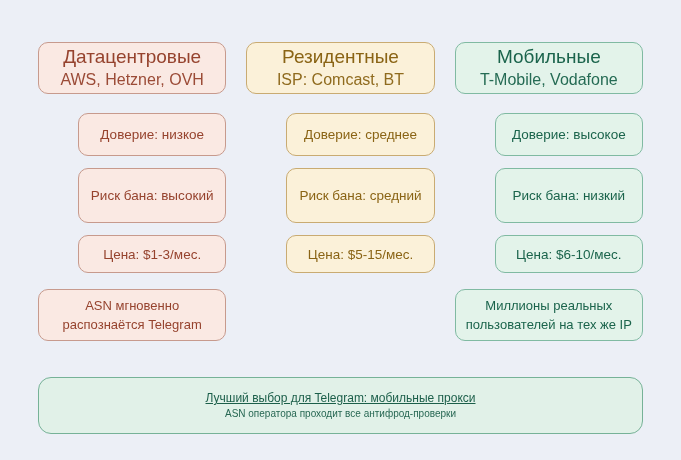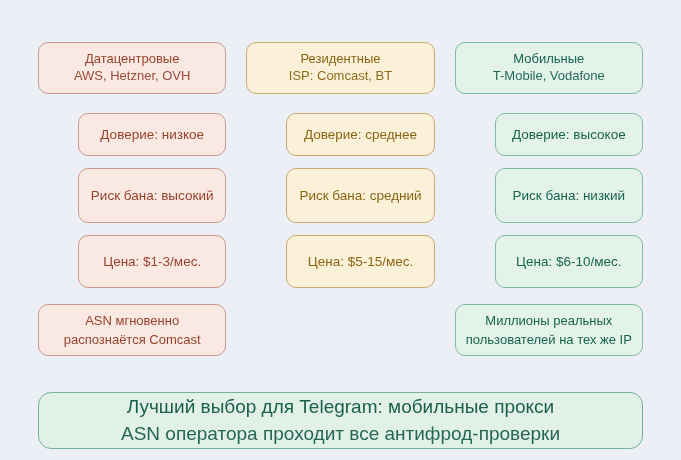--- a/index.html
+++ b/index.html
@@ -39,31 +39,31 @@
     align-items: center;
     justify-content: center;
     text-align: center;
     padding: 4px 10px;
   }
   .card-header {
     height: 52px;
     margin-top: 0;
   }
   .card-header .title {
-    font-size: 13px;
+    font-size: 19px;
     line-height: 1.3;
   }
   .card-header .subtitle {
-    font-size: 13px;
+    font-size: 16px;
     line-height: 1.3;
     opacity: 0.95;
   }
   .card-trust { height: 43px; margin-top: 19px; }
   .card-risk  { height: 55px; margin-top: 12px; }
-  .card-price { height: 53px; margin-top: 12px; }
+  .card-price { height: 38px; margin-top: 12px; }
   .card-trust, .card-risk, .card-price {
     font-size: 13.5px;
     margin-left: 40px;
   }
   .card-note {
     height: 52px;
     margin-top: 16px;
     font-size: 13px;
     line-height: 1.5;
   }
@@ -76,44 +76,45 @@
     border: 1px solid var(--border);
     color: var(--text);
     border-radius: 13px;
     display: flex;
     flex-direction: column;
     align-items: center;
     justify-content: center;
     text-align: center;
   }
   .summary .summary-title {
-    font-size: 19px;
+    font-size: 12px;
     line-height: 1.4;
+    text-decoration: underline;
   }
   .summary .summary-subtitle {
-    font-size: 19px;
+    font-size: 10px;
     line-height: 1.4;
     opacity: 0.95;
   }
 </style>
 </head>
 <body style="background: rgb(236, 239, 246);">
 
 <div class="canvas">
   <div class="columns">
 
     <div class="column">
       <div class="card card-header" style="--bg: #FAE9E3; --border: #C79A8D; --text: #96432E;">
         <div class="title">Датацентровые</div>
         <div class="subtitle">AWS, Hetzner, OVH</div>
       </div>
       <div class="card card-trust" style="--bg: #FAE9E3; --border: #C79A8D; --text: #96432E;">Доверие: низкое</div>
       <div class="card card-risk" style="--bg: #FAE9E3; --border: #C79A8D; --text: #96432E;">Риск бана: высокий</div>
       <div class="card card-price" style="--bg: #FAE9E3; --border: #C79A8D; --text: #96432E;">Цена: $1-3/мес.</div>
-      <div class="card card-note" style="--bg: #FAE9E3; --border: #C79A8D; --text: #96432E;">ASN мгновенно распознаётся Comcast</div>
+      <div class="card card-note" style="--bg: #FAE9E3; --border: #C79A8D; --text: #96432E;">ASN мгновенно распознаётся Telegram</div>
     </div>
 
     <div class="column">
       <div class="card card-header" style="--bg: #FBF1D9; --border: #C9AB72; --text: #8A6415;">
         <div class="title">Резидентные</div>
         <div class="subtitle">ISP: Comcast, BT</div>
       </div>
       <div class="card card-trust" style="--bg: #FBF1D9; --border: #C9AB72; --text: #8A6415;">Доверие: среднее</div>
       <div class="card card-risk" style="--bg: #FBF1D9; --border: #C9AB72; --text: #8A6415;">Риск бана: средний</div>
       <div class="card card-price" style="--bg: #FBF1D9; --border: #C9AB72; --text: #8A6415;">Цена: $5-15/мес.</div>

